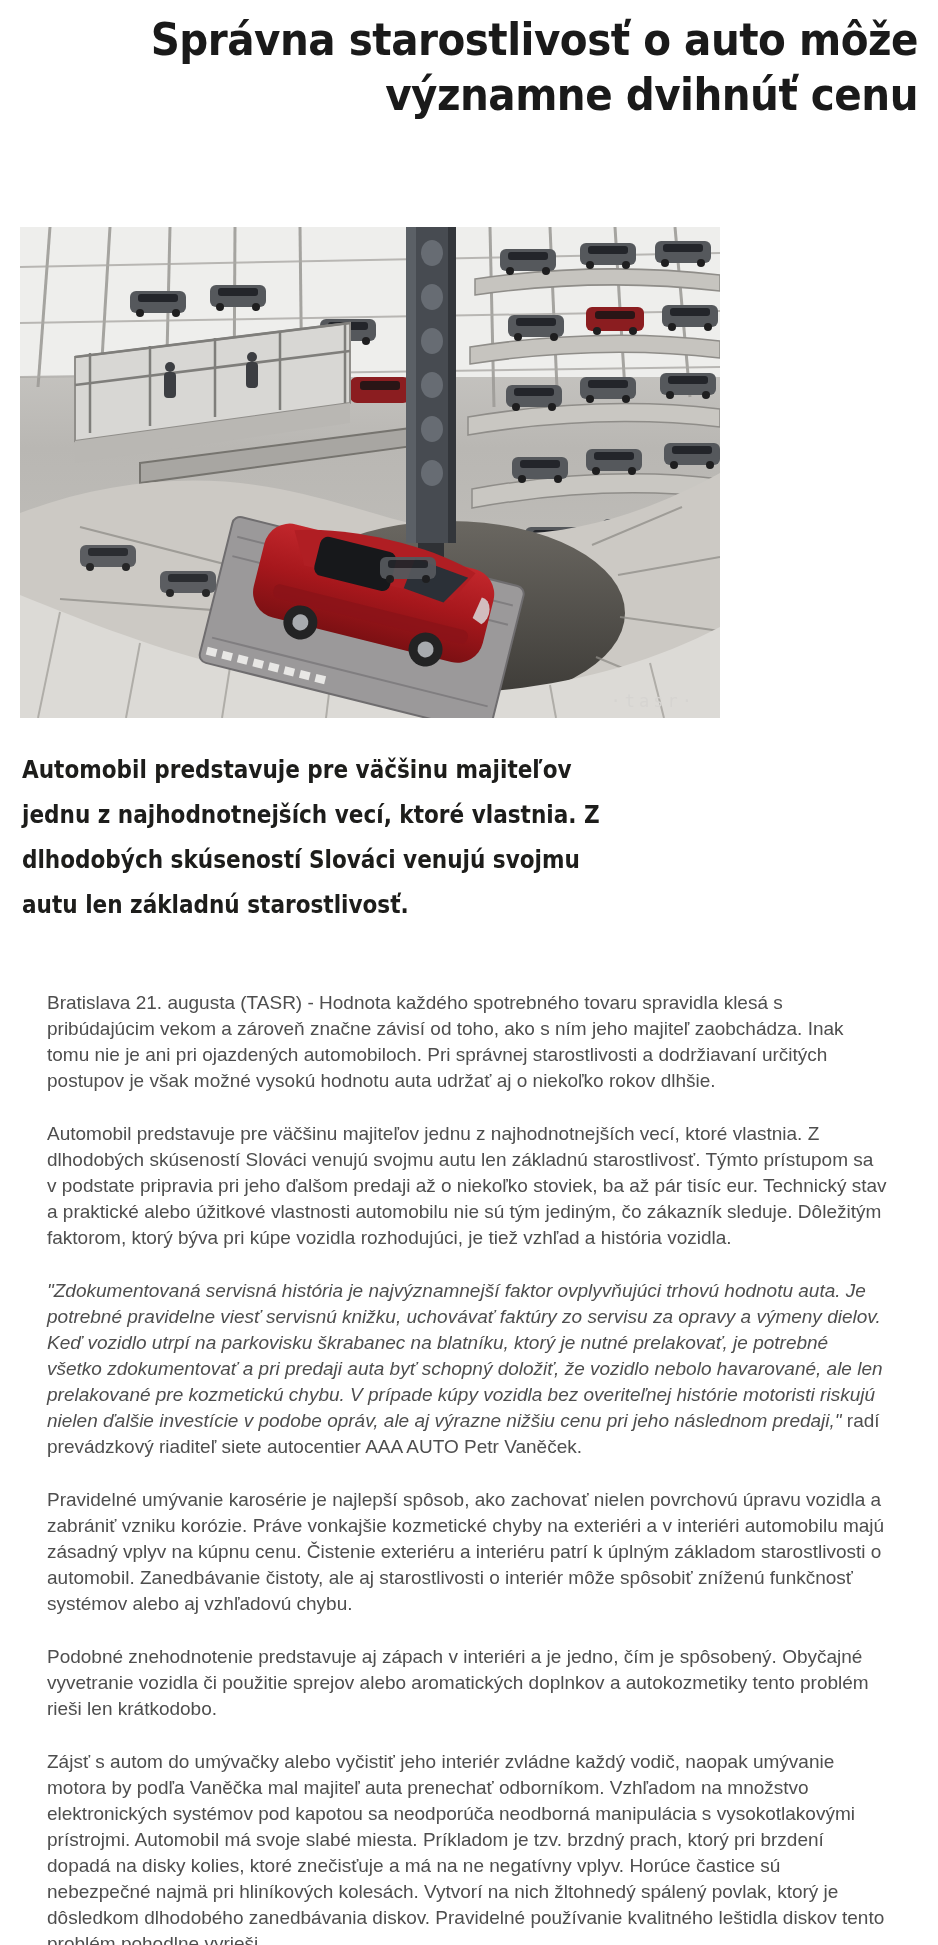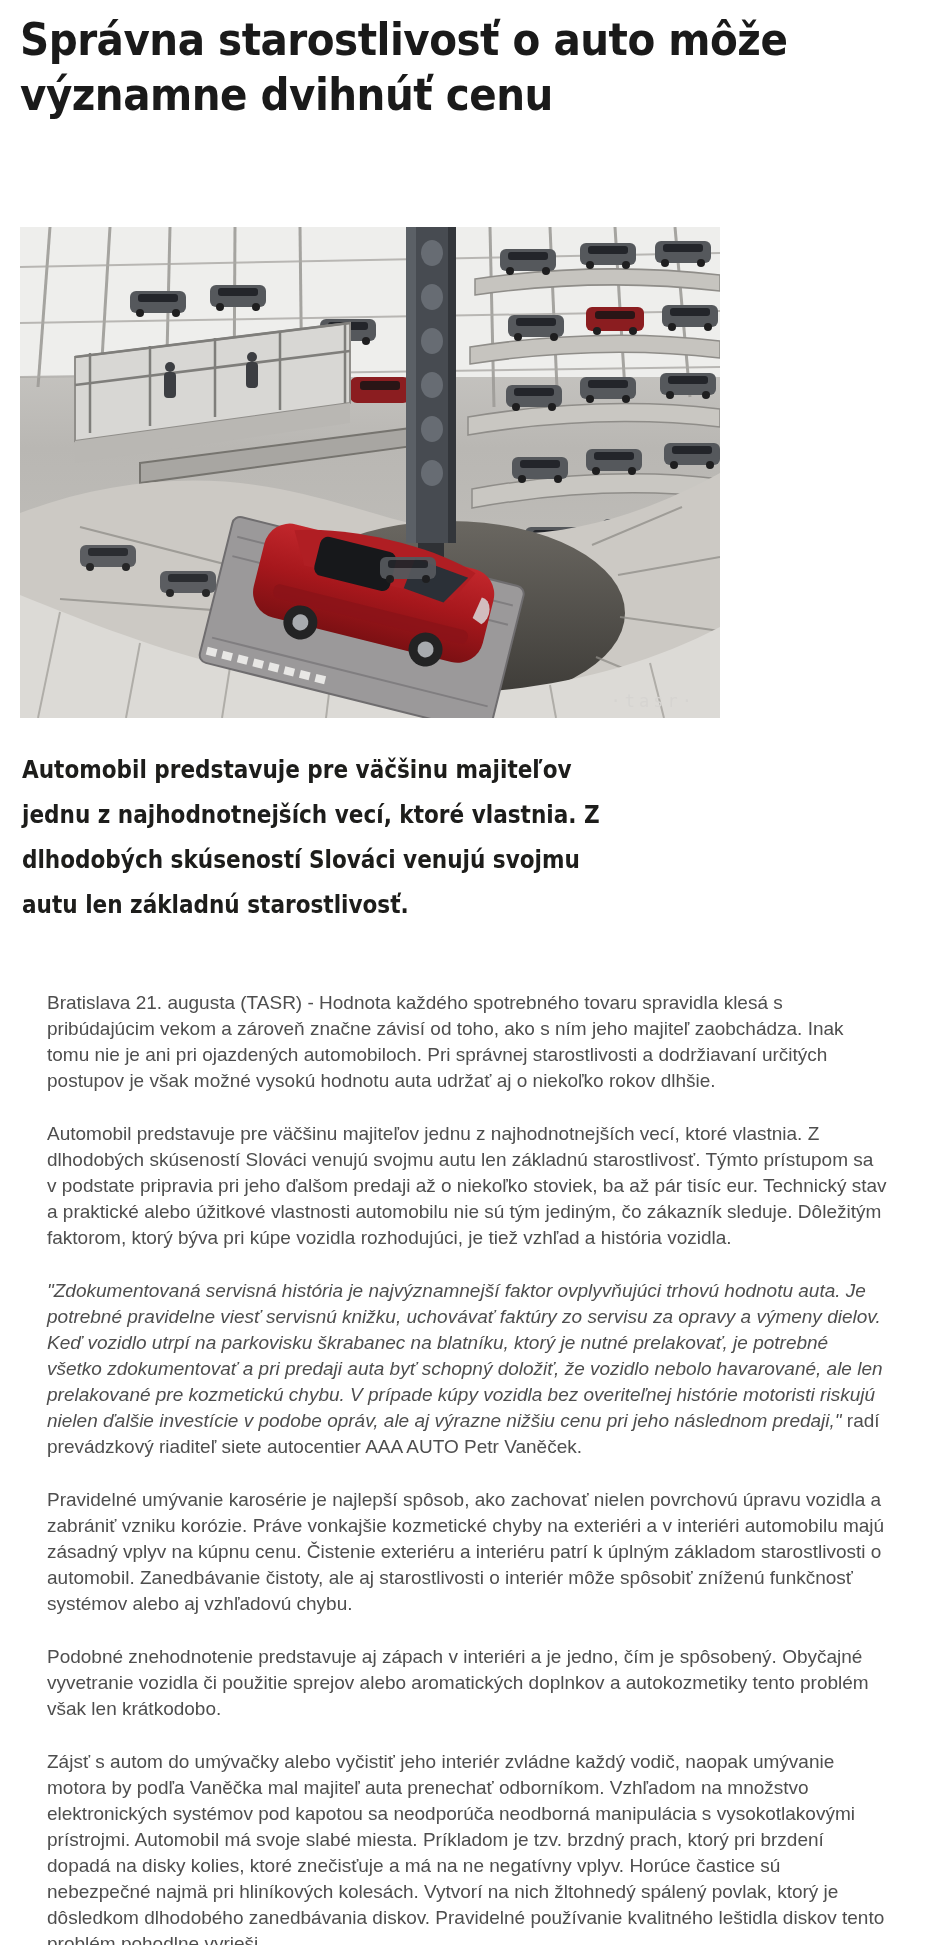--- a/index.html
+++ b/index.html
@@ -21,20 +21,21 @@
   h1.article-title {
     font-family: "DejaVu Sans", "Liberation Sans", sans-serif;
     font-stretch: condensed;
     font-weight: 800;
     font-size: 45px;
     line-height: 55px;
     letter-spacing: -0.5px;
     color: #1a1a1a;
     max-width: 900px;
     margin-top: 2px;
+    text-align: right;
   }
   figure.photo {
     margin: 105px 0 0 0;
     width: 574px;
     height: 491px;
     display: block;
     line-height: 0;
   }
   figure.photo svg { display: block; }
   p.lead {
@@ -251,17 +252,17 @@
     </svg>
   </figure>
 
   <p class="lead">Automobil predstavuje pre väčšinu majiteľov jednu z najhodnotnejších vecí, ktoré vlastnia. Z dlhodobých skúseností Slováci venujú svojmu autu len základnú starostlivosť.</p>
 
   <section class="body-text">
     <p>Bratislava 21. augusta (TASR) - Hodnota každého spotrebného tovaru spravidla klesá s pribúdajúcim vekom a zároveň značne závisí od toho, ako s ním jeho majiteľ zaobchádza. Inak tomu nie je ani pri ojazdených automobiloch. Pri správnej starostlivosti a dodržiavaní určitých postupov je však možné vysokú hodnotu auta udržať aj o niekoľko rokov dlhšie.</p>
     <p>Automobil predstavuje pre väčšinu majiteľov jednu z najhodnotnejších vecí, ktoré vlastnia. Z dlhodobých skúseností Slováci venujú svojmu autu len základnú starostlivosť. Týmto prístupom sa v podstate pripravia pri jeho ďalšom predaji až o niekoľko stoviek, ba až pár tisíc eur. Technický stav a praktické alebo úžitkové vlastnosti automobilu nie sú tým jediným, čo zákazník sleduje. Dôležitým faktorom, ktorý býva pri kúpe vozidla rozhodujúci, je tiež vzhľad a história vozidla.</p>
     <p class="quote"><span class="q-italic">"Zdokumentovaná servisná história je najvýznamnejší faktor ovplyvňujúci trhovú hodnotu auta. Je potrebné pravidelne viesť servisnú knižku, uchovávať faktúry zo servisu za opravy a výmeny dielov. Keď vozidlo utrpí na parkovisku škrabanec na blatníku, ktorý je nutné prelakovať, je potrebné všetko zdokumentovať a pri predaji auta byť schopný doložiť, že vozidlo nebolo havarované, ale len prelakované pre kozmetickú chybu. V prípade kúpy vozidla bez overiteľnej histórie motoristi riskujú nielen ďalšie investície v podobe opráv, ale aj výrazne nižšiu cenu pri jeho následnom predaji,"</span><span> radí prevádzkový riaditeľ siete autocentier AAA AUTO Petr Vaněček.</span></p>
     <p>Pravidelné umývanie karosérie je najlepší spôsob, ako zachovať nielen povrchovú úpravu vozidla a zabrániť vzniku korózie. Práve vonkajšie kozmetické chyby na exteriéri a v interiéri automobilu majú zásadný vplyv na kúpnu cenu. Čistenie exteriéru a interiéru patrí k úplným základom starostlivosti o automobil. Zanedbávanie čistoty, ale aj starostlivosti o interiér môže spôsobiť zníženú funkčnosť systémov alebo aj vzhľadovú chybu.</p>
-    <p>Podobné znehodnotenie predstavuje aj zápach v interiéri a je jedno, čím je spôsobený. Obyčajné vyvetranie vozidla či použitie sprejov alebo aromatických doplnkov a autokozmetiky tento problém však len krátkodobo.</p>
+    <p>Podobné znehodnotenie predstavuje aj zápach v interiéri a je jedno, čím je spôsobený. Obyčajné vyvetranie vozidla či použitie sprejov alebo aromatických doplnkov a autokozmetiky tento problém rieši len krátkodobo.</p>
     <p>Zájsť s autom do umývačky alebo vyčistiť jeho interiér zvládne každý vodič, naopak umývanie motora by podľa Vaněčka mal majiteľ auta prenechať odborníkom. Vzhľadom na množstvo elektronických systémov pod kapotou sa neodporúča neodborná manipulácia s vysokotlakovými prístrojmi. Automobil má svoje slabé miesta. Príkladom je tzv. brzdný prach, ktorý pri brzdení dopadá na disky kolies, ktoré znečisťuje a má na ne negatívny vplyv. Horúce častice sú nebezpečné najmä pri hliníkových kolesách. Vytvorí na nich žltohnedý spálený povlak, ktorý je dôsledkom dlhodobého zanedbávania diskov. Pravidelné používanie kvalitného leštidla diskov tento problém pohodlne vyrieši.</p>
   </section>
 
 </main>
 
 </body></html>

